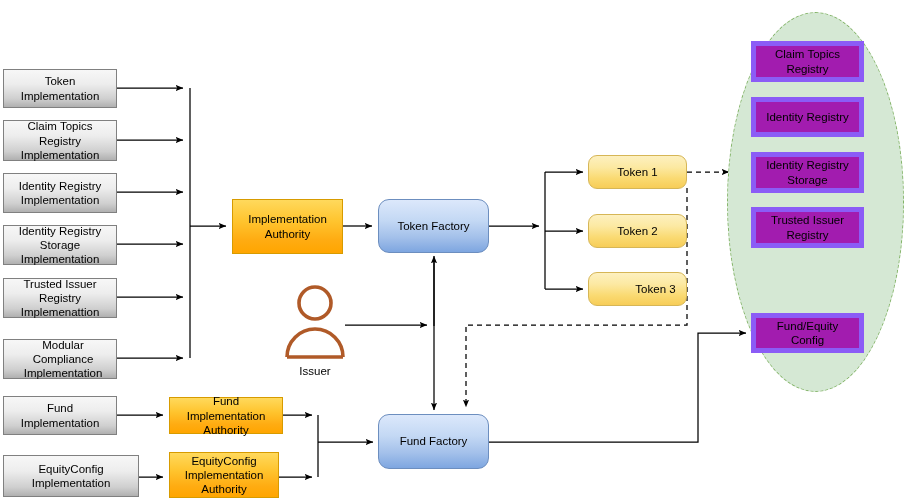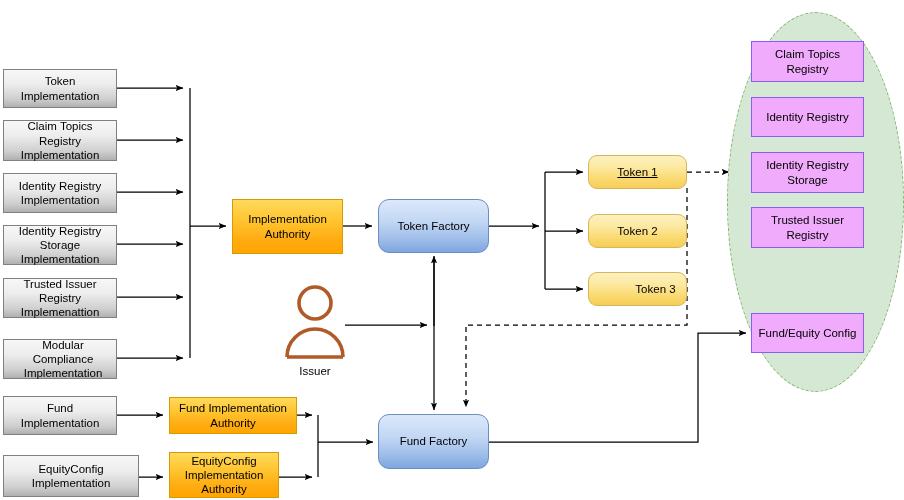--- a/index.html
+++ b/index.html
@@ -54,22 +54,22 @@
     border-radius: 11px;
   }
   
   .n-token {
     background: linear-gradient(to bottom, #fdf0bf 0%, #fce9a2 35%, #fada72 70%, #f7cd58 100%);
     border: 1px solid #d6b656;
     border-radius: 9px;
   }
   
   .n-white {
-    background: #f0abfc;
-    border: 1px solid #8b5cf6;
+    background: #a21caf;
+    border: 5px solid #8b5cf6;
   }
   .ellipse {
     position: absolute;
     background: #d5e8d4;
     border: 1.5px dashed #82b366;
     border-radius: 50%;
     z-index: 1;
   }
   .actor-label {
     position: absolute;
@@ -149,29 +149,29 @@
   <div class="node n-grey" style="left:3px; top:278px; width:114px; height:40px;">Trusted Issuer Registry Implemenattion</div>
 
   <div class="node n-grey" style="left:3px; top:339px; width:114px; height:40px;padding-left:10px;">Modular Compliance Implementation</div>
 
   <div class="node n-grey" style="left:3px; top:396px; width:114px; height:39px;">Fund Implementation</div>
 
   <div class="node n-grey" style="left:3px; top:455px; width:136px; height:42px;">EquityConfig Implementation</div>
 
   <div class="node n-orange" style="left:232px; top:199px; width:111px; height:55px;">Implementation Authority</div>
 
-  <div class="node n-orange" style="left:169px; top:397px; width:128px; height:37px;">Fund Implementation Authority</div>
+  <div class="node n-orange" style="left:169px; top:397px; width:114px; height:37px;">Fund Implementation Authority</div>
 
   <div class="node n-orange" style="left:169px; top:452px; width:110px; height:46px;">EquityConfig Implementation Authority</div>
 
   <div class="node n-blue" style="left:378px; top:199px; width:111px; height:54px;">Token Factory</div>
 
   <div class="node n-blue" style="left:378px; top:414px; width:111px; height:55px;">Fund Factory</div>
 
-  <div class="node n-token" style="left:588px; top:155px; width:99px; height:34px;text-decoration:underline;">Token 1</div>
+  <div class="node n-token" style="left:588px; top:155px; width:99px; height:34px;">Token 1</div>
 
   <div class="node n-token" style="left:588px; top:214px; width:99px; height:34px;">Token 2</div>
 
   <div class="node n-token" style="left:588px; top:272px; width:99px; height:34px;padding-left:40px;">Token 3</div>
 
   <div class="node n-white" style="left:751px; top:41px; width:113px; height:41px;">Claim Topics Registry</div>
 
   <div class="node n-white" style="left:751px; top:97px; width:113px; height:40px;">Identity Registry</div>
 
   <div class="node n-white" style="left:751px; top:152px; width:113px; height:41px;">Identity Registry Storage</div>

